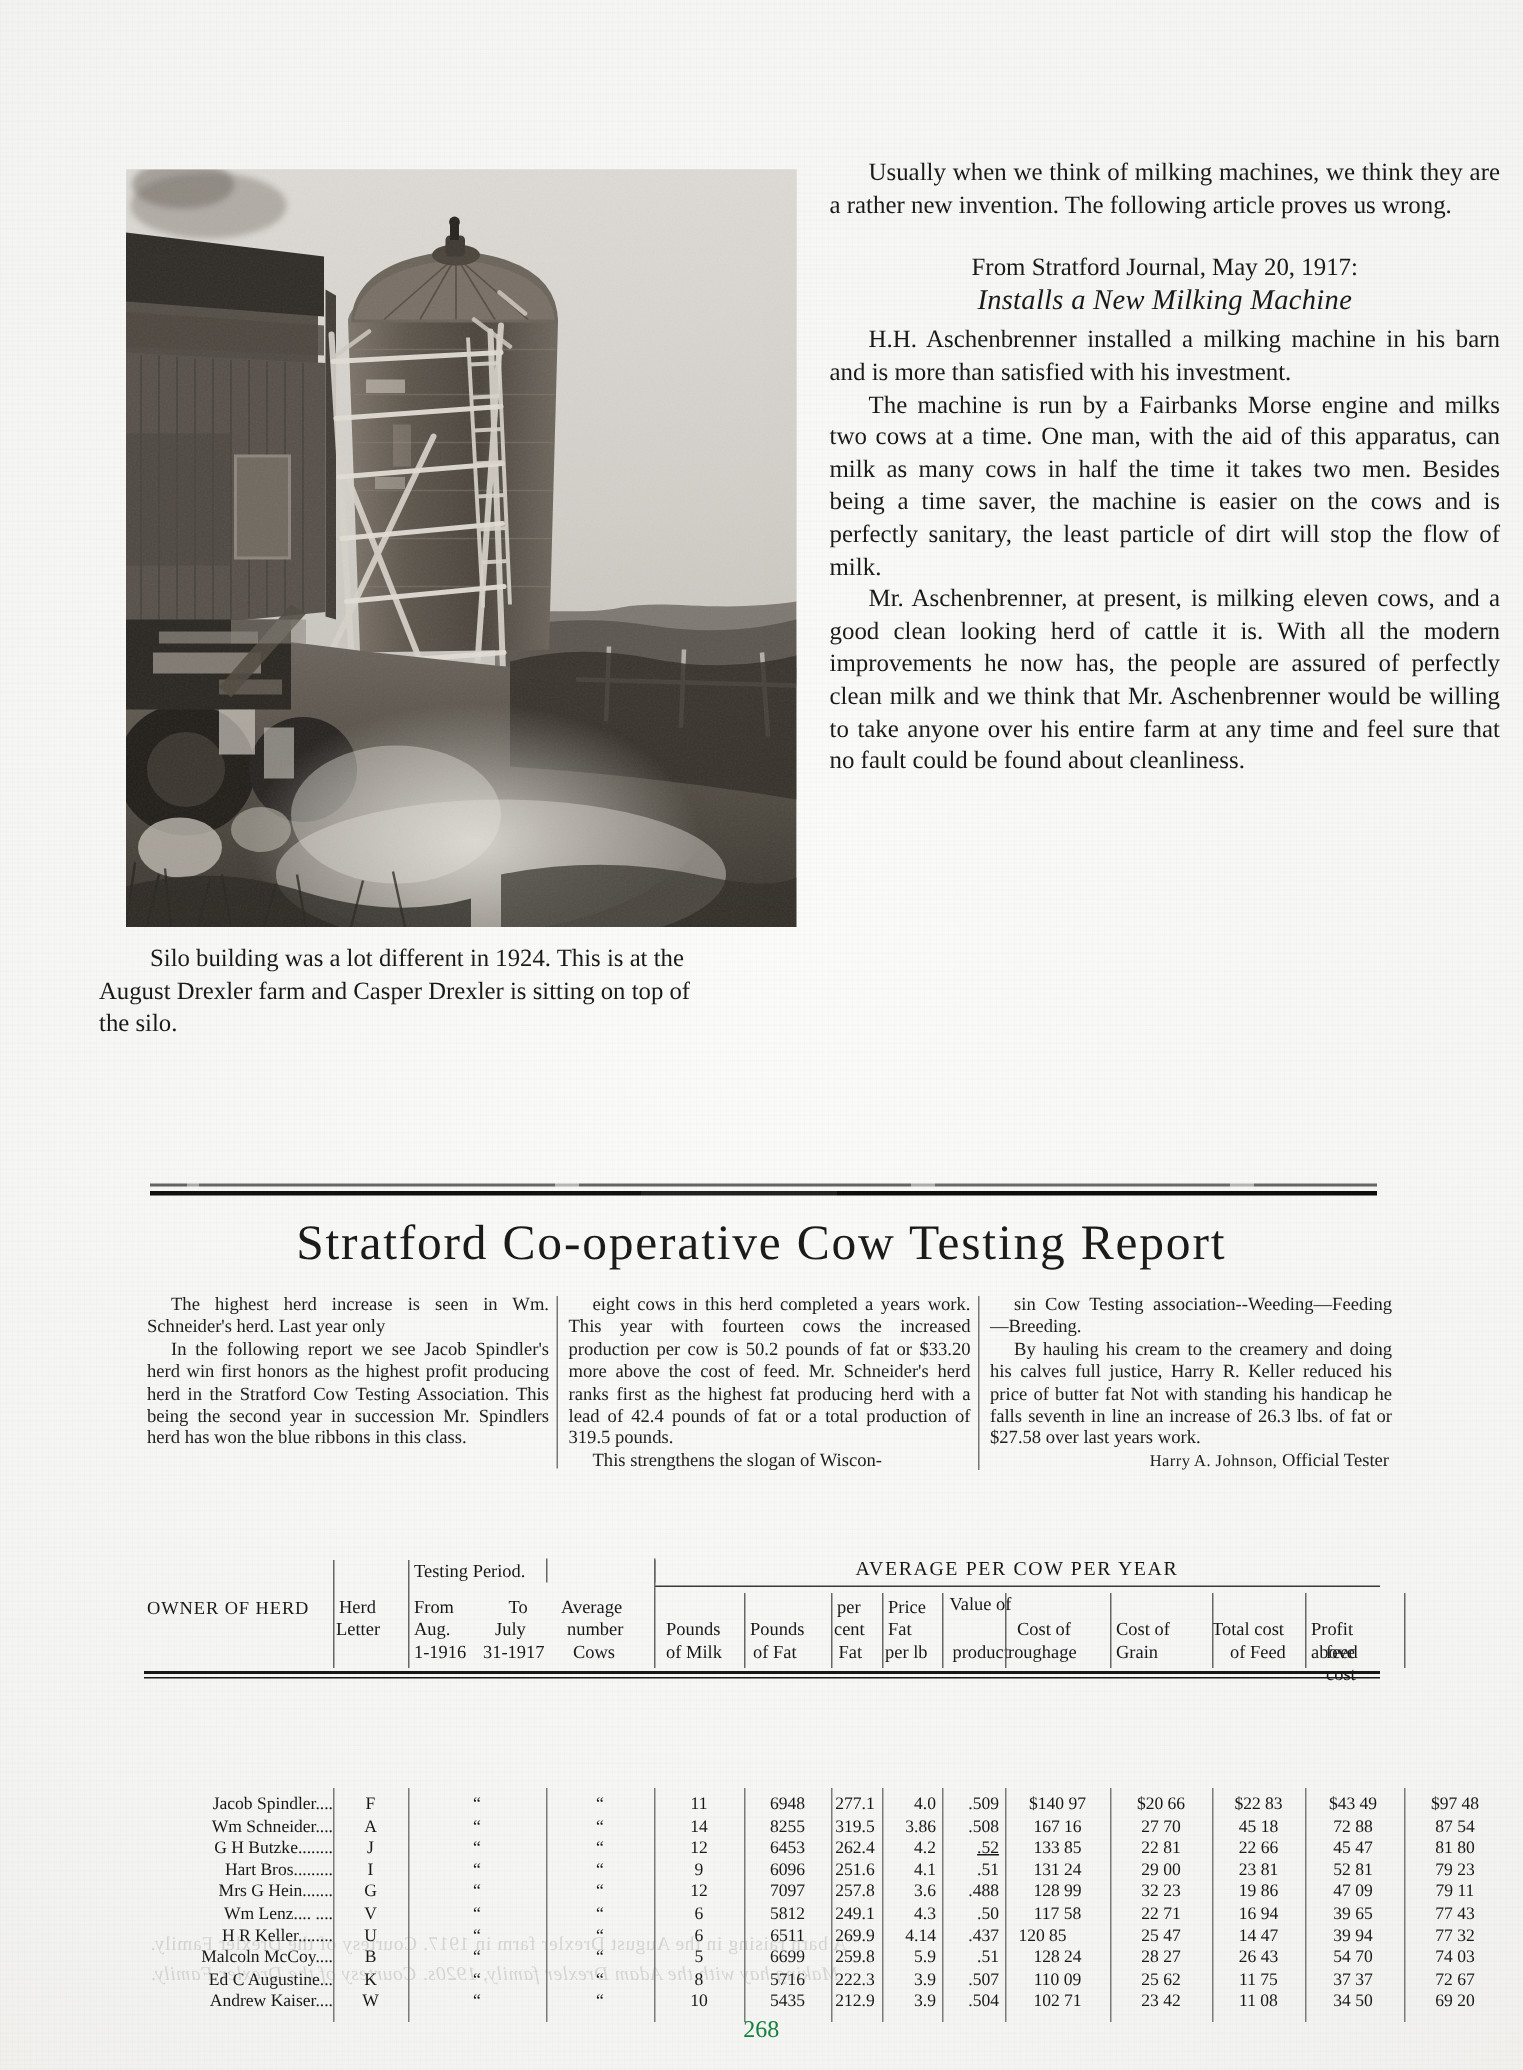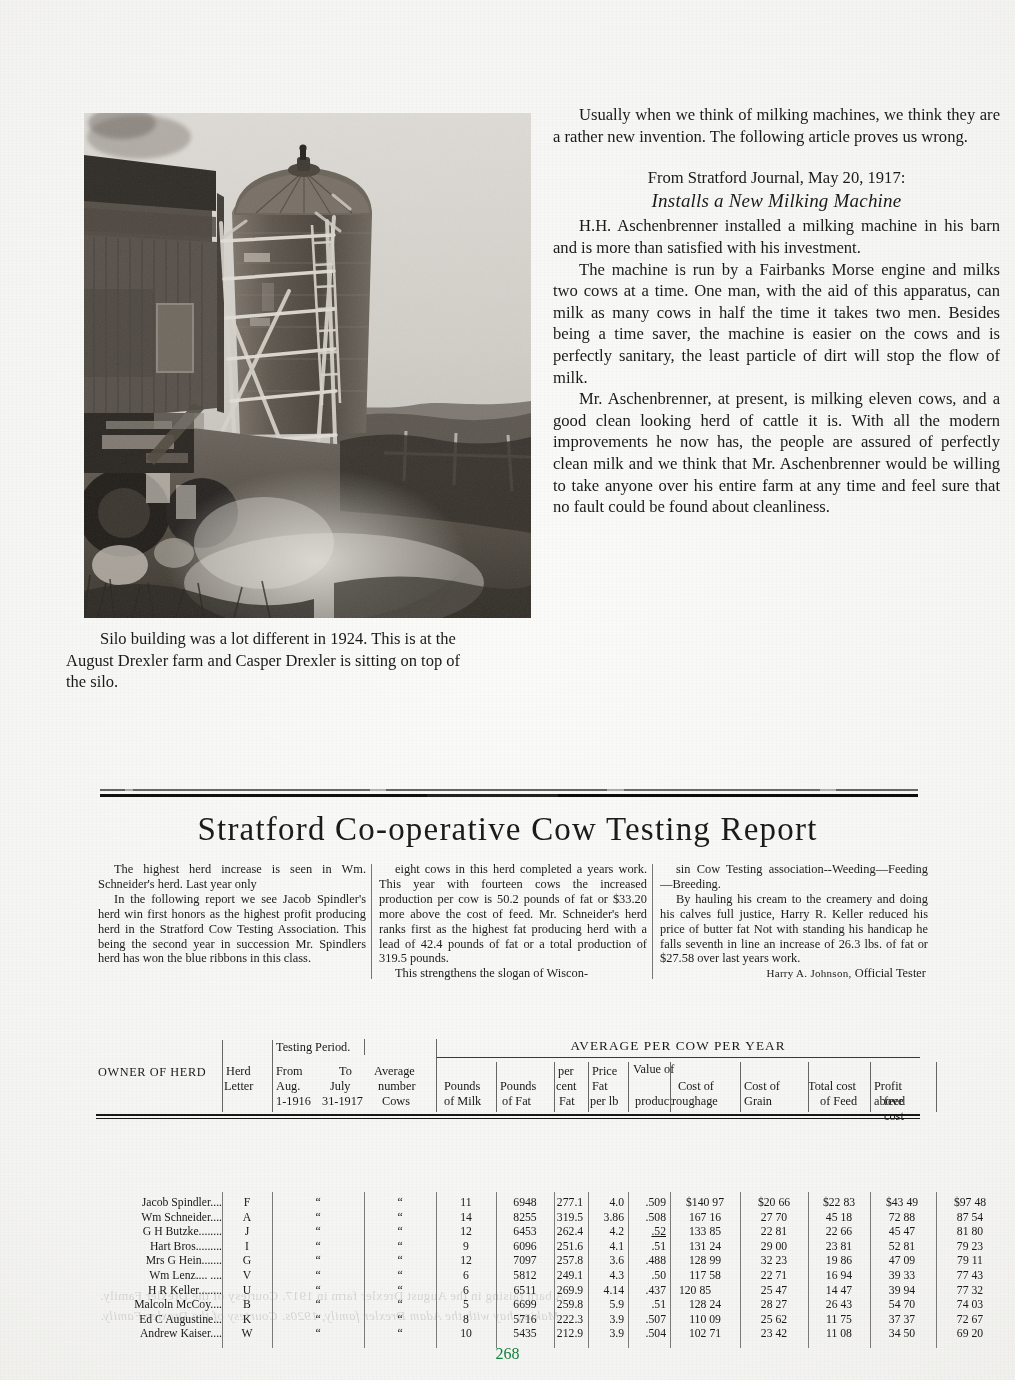--- a/index.html
+++ b/index.html
@@ -535,21 +535,21 @@
             <span class="cellc" style="left: 176px; width: 92px;">“</span>
             <span class="cellc" style="left: 268px; width: 72px;">“</span>
             <span class="cellc" style="left: 340px; width: 60px;">6</span>
             <span class="cellc" style="left: 400px; width: 58px;">5812</span>
             <span class="cellc" style="left: 458px; width: 32px;">249.1</span>
             <span class="celll" style="left: 494px; width: 34px;">4.3</span>
             <span class="celll" style="left: 534px; width: 36px;">.50</span>
             <span class="cellc" style="left: 576px; width: 66px;">117 58</span>
             <span class="cellc" style="left: 646px; width: 64px;">22 71</span>
             <span class="cellc" style="left: 714px; width: 58px;">16 94</span>
-            <span class="cellc" style="left: 776px; width: 60px;">39 33</span>
+            <span class="cellc" style="left: 776px; width: 60px;">39 65</span>
             <span class="cellc" style="left: 842px; width: 64px;">77 43</span>
           </div>
           <div class="row">
             <span class="celll" style="left: 2px; width: 124px;">H R Keller........</span>
             <span class="cellc" style="left: 126px; width: 50px;">U</span>
             <span class="cellc" style="left: 176px; width: 92px;">“</span>
             <span class="cellc" style="left: 268px; width: 72px;">“</span>
             <span class="cellc" style="left: 340px; width: 60px;">6</span>
             <span class="cellc" style="left: 400px; width: 58px;">6511</span>
             <span class="cellc" style="left: 458px; width: 32px;">269.9</span>

